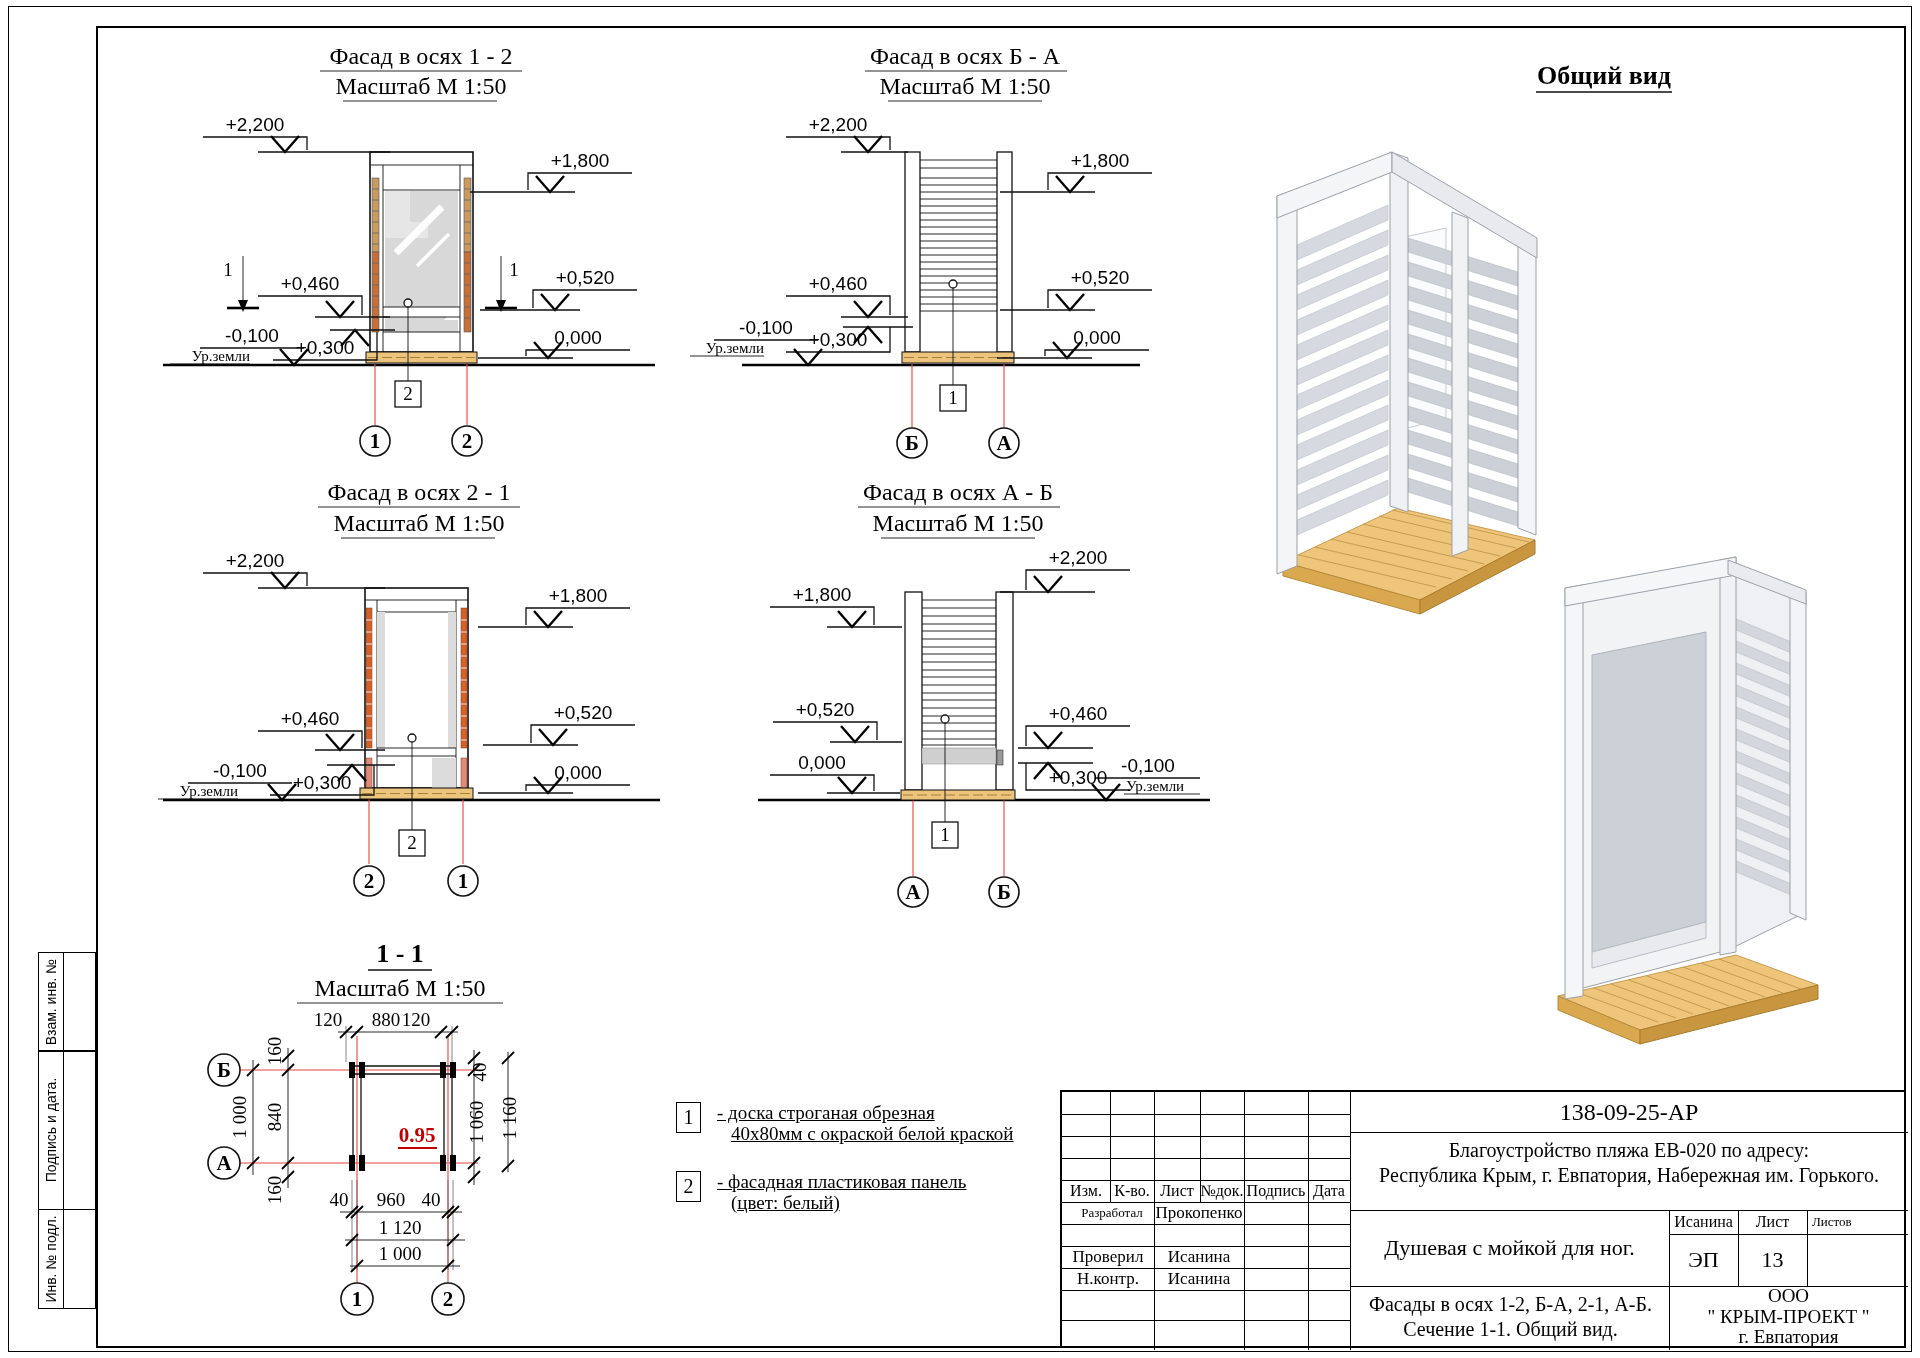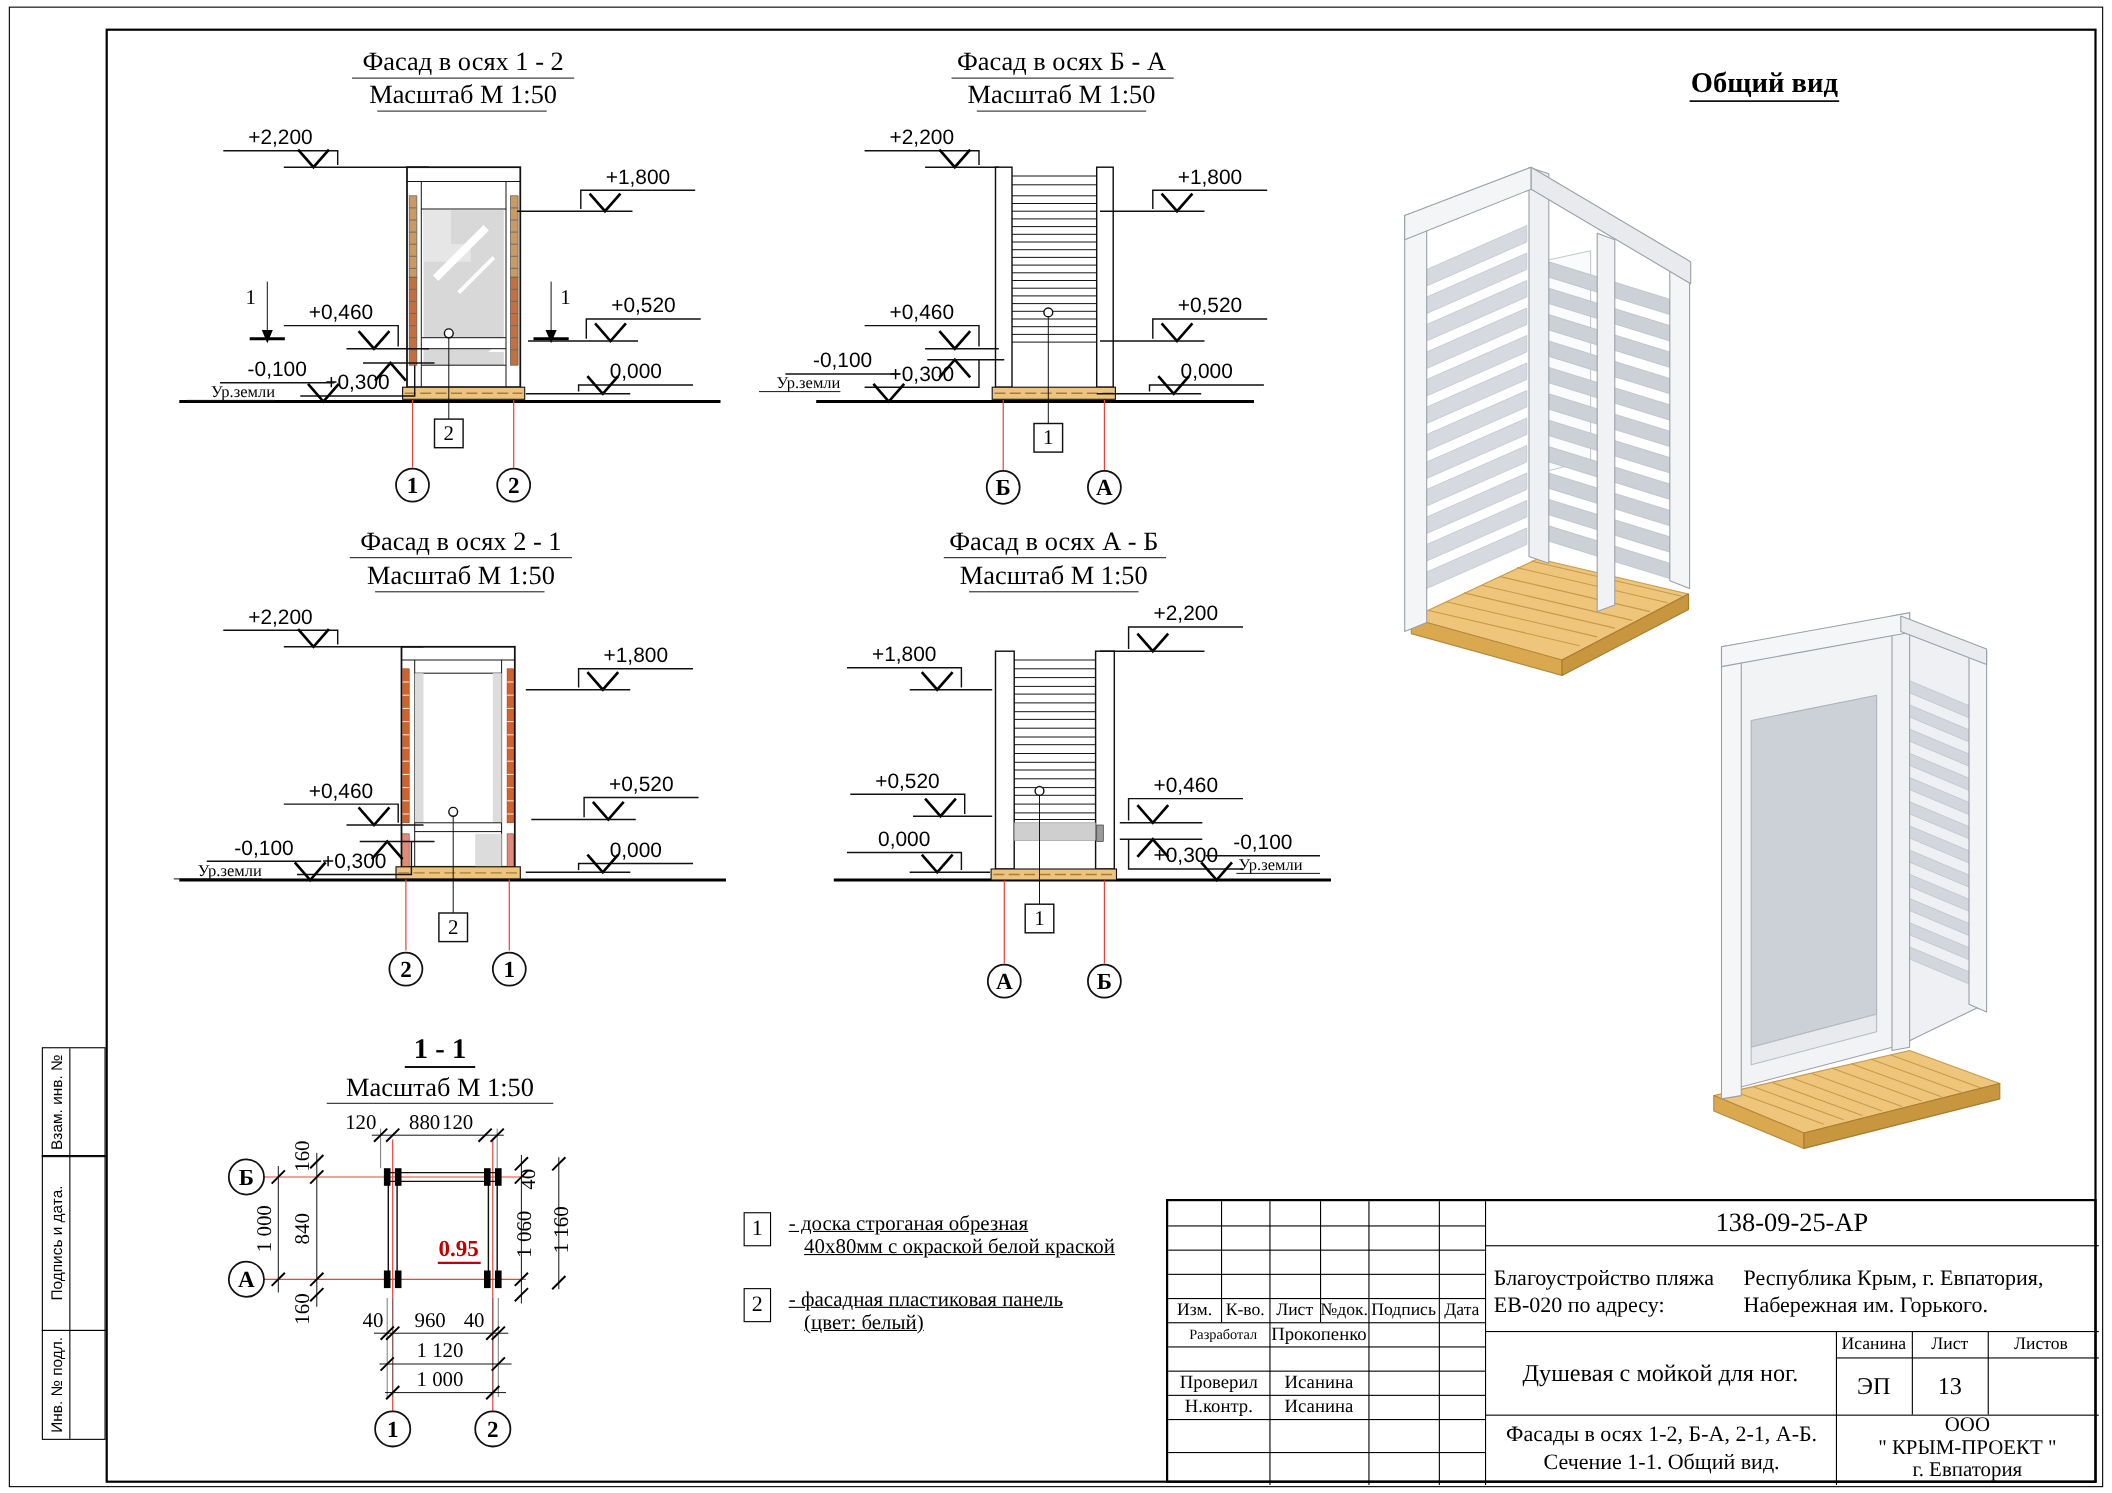--- a/index.html
+++ b/index.html
@@ -567,28 +567,28 @@
     <div class="cell" style="left:246px;top:88px;width:42px;height:22px;font-size:16px">Дата</div>
 
     <div class="cell" style="left:4px;top:110px;width:92px;height:22px;font-size:13px">Разработал</div>
     <div class="cell" style="left:92px;top:110px;width:90px;height:22px;font-size:17px">Прокопенко</div>
     <div class="cell" style="left:0;top:154px;width:92px;height:22px;font-size:17px">Проверил</div>
     <div class="cell" style="left:92px;top:154px;width:90px;height:22px;font-size:17px">Исанина</div>
     <div class="cell" style="left:0;top:176px;width:92px;height:22px;font-size:17px">Н.контр.</div>
     <div class="cell" style="left:92px;top:176px;width:90px;height:22px;font-size:17px">Исанина</div>
 
     <div class="cell" style="left:288px;top:0;width:558px;height:40px;font-size:24px">138-09-25-АР</div>
-    <div class="cell" style="left:296px;top:44px;width:542px;height:78px;font-size:20px;flex-direction:row">
+    <div class="cell" style="left:296px;top:32px;width:542px;height:78px;font-size:20px;flex-direction:column">
       <div>Благоустройство пляжа ЕВ-020 по  адресу:</div>
       <div>Республика  Крым,  г. Евпатория,  Набережная  им. Горького.</div>
     </div>
     <div class="cell" style="left:288px;top:118px;width:319px;height:76px;font-size:22px">Душевая с мойкой для ног.</div>
     <div class="cell" style="left:607px;top:118px;width:69px;height:24px;font-size:16px">Исанина</div>
     <div class="cell" style="left:676px;top:118px;width:69px;height:24px;font-size:16px">Лист</div>
-    <div class="cell" style="left:745px;top:118px;width:101px;height:24px;font-size:16px;justify-content:flex-start;padding-left:24px;box-sizing:border-box">Листов</div>
+    <div class="cell" style="left:745px;top:118px;width:101px;height:24px;font-size:13px;justify-content:flex-start;padding-left:5px;box-sizing:border-box">Листов</div>
     <div class="cell" style="left:607px;top:142px;width:69px;height:52px;font-size:22px">ЭП</div>
     <div class="cell" style="left:676px;top:142px;width:69px;height:52px;font-size:22px">13</div>
     <div class="cell" style="left:745px;top:142px;width:101px;height:52px;font-size:22px"></div>
     <div class="cell" style="left:290px;top:194px;width:317px;height:62px;font-size:20px;flex-direction:column">
       <div>Фасады  в осях 1-2,  Б-А,  2-1,  А-Б.</div>
       <div>Сечение 1-1.  Общий  вид.</div>
     </div>
     <div class="cell" style="left:607px;top:194px;width:239px;height:62px;font-size:19px;flex-direction:column;line-height:1.1">
       <div>ООО</div>
       <div>"  КРЫМ-ПРОЕКТ "</div>

